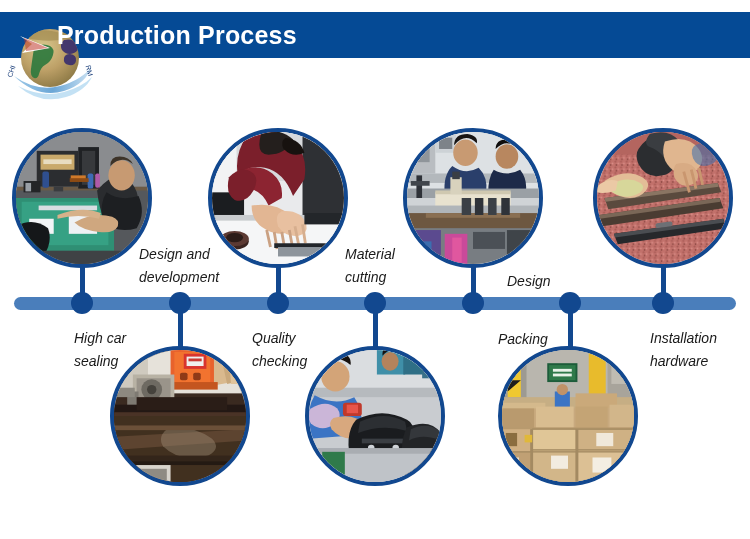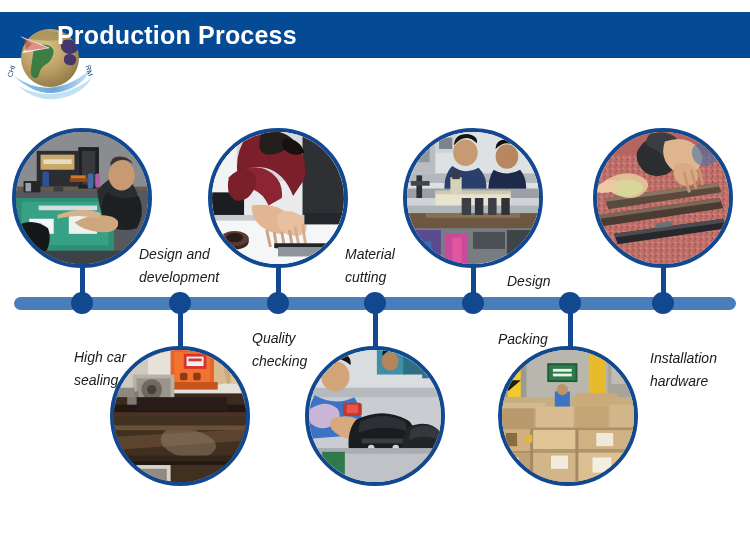--- a/index.html
+++ b/index.html
@@ -359,26 +359,26 @@
       <rect x="80" y="108" width="60" height="32" fill="#dcc094"></rect>
       <rect x="96" y="114" width="20" height="16" fill="#f4eee2"></rect>
       <rect x="100" y="88" width="18" height="14" fill="#f0e8da"></rect>
       <path d="M32 84 l108 0 M32 106 l108 0 M0 108 l140 0" stroke="#a0875f" stroke-width="1.4" fill="none"></path>
       <rect x="30" y="84" width="3" height="56" fill="#a38a62"></rect>
       <rect x="78" y="84" width="3" height="56" fill="#a38a62"></rect>
       <rect x="24" y="90" width="8" height="8" fill="#e0b83a"></rect>
     </svg>
   </div>
 
-  <div class="lbl" style="left:74px; top:327px;margin-top:19px;">High car
+  <div class="lbl" style="left:74px; top:327px;">High car
 sealing</div>
   <div class="lbl" style="left:139px; top:243px;">Design and
 development</div>
   <div class="lbl" style="left:345px; top:243px;">Material
 cutting</div>
   <div class="lbl" style="left:252px; top:327px;">Quality
 checking</div>
   <div class="lbl" style="left:498px; top:328px;">Packing</div>
   <div class="lbl" style="left:507px; top:270px;">Design</div>
-  <div class="lbl" style="left:650px; top:327px;margin-top:20px;">Installation
+  <div class="lbl" style="left:650px; top:327px;">Installation
 hardware</div>
 
 </div>
 
 </body></html>

